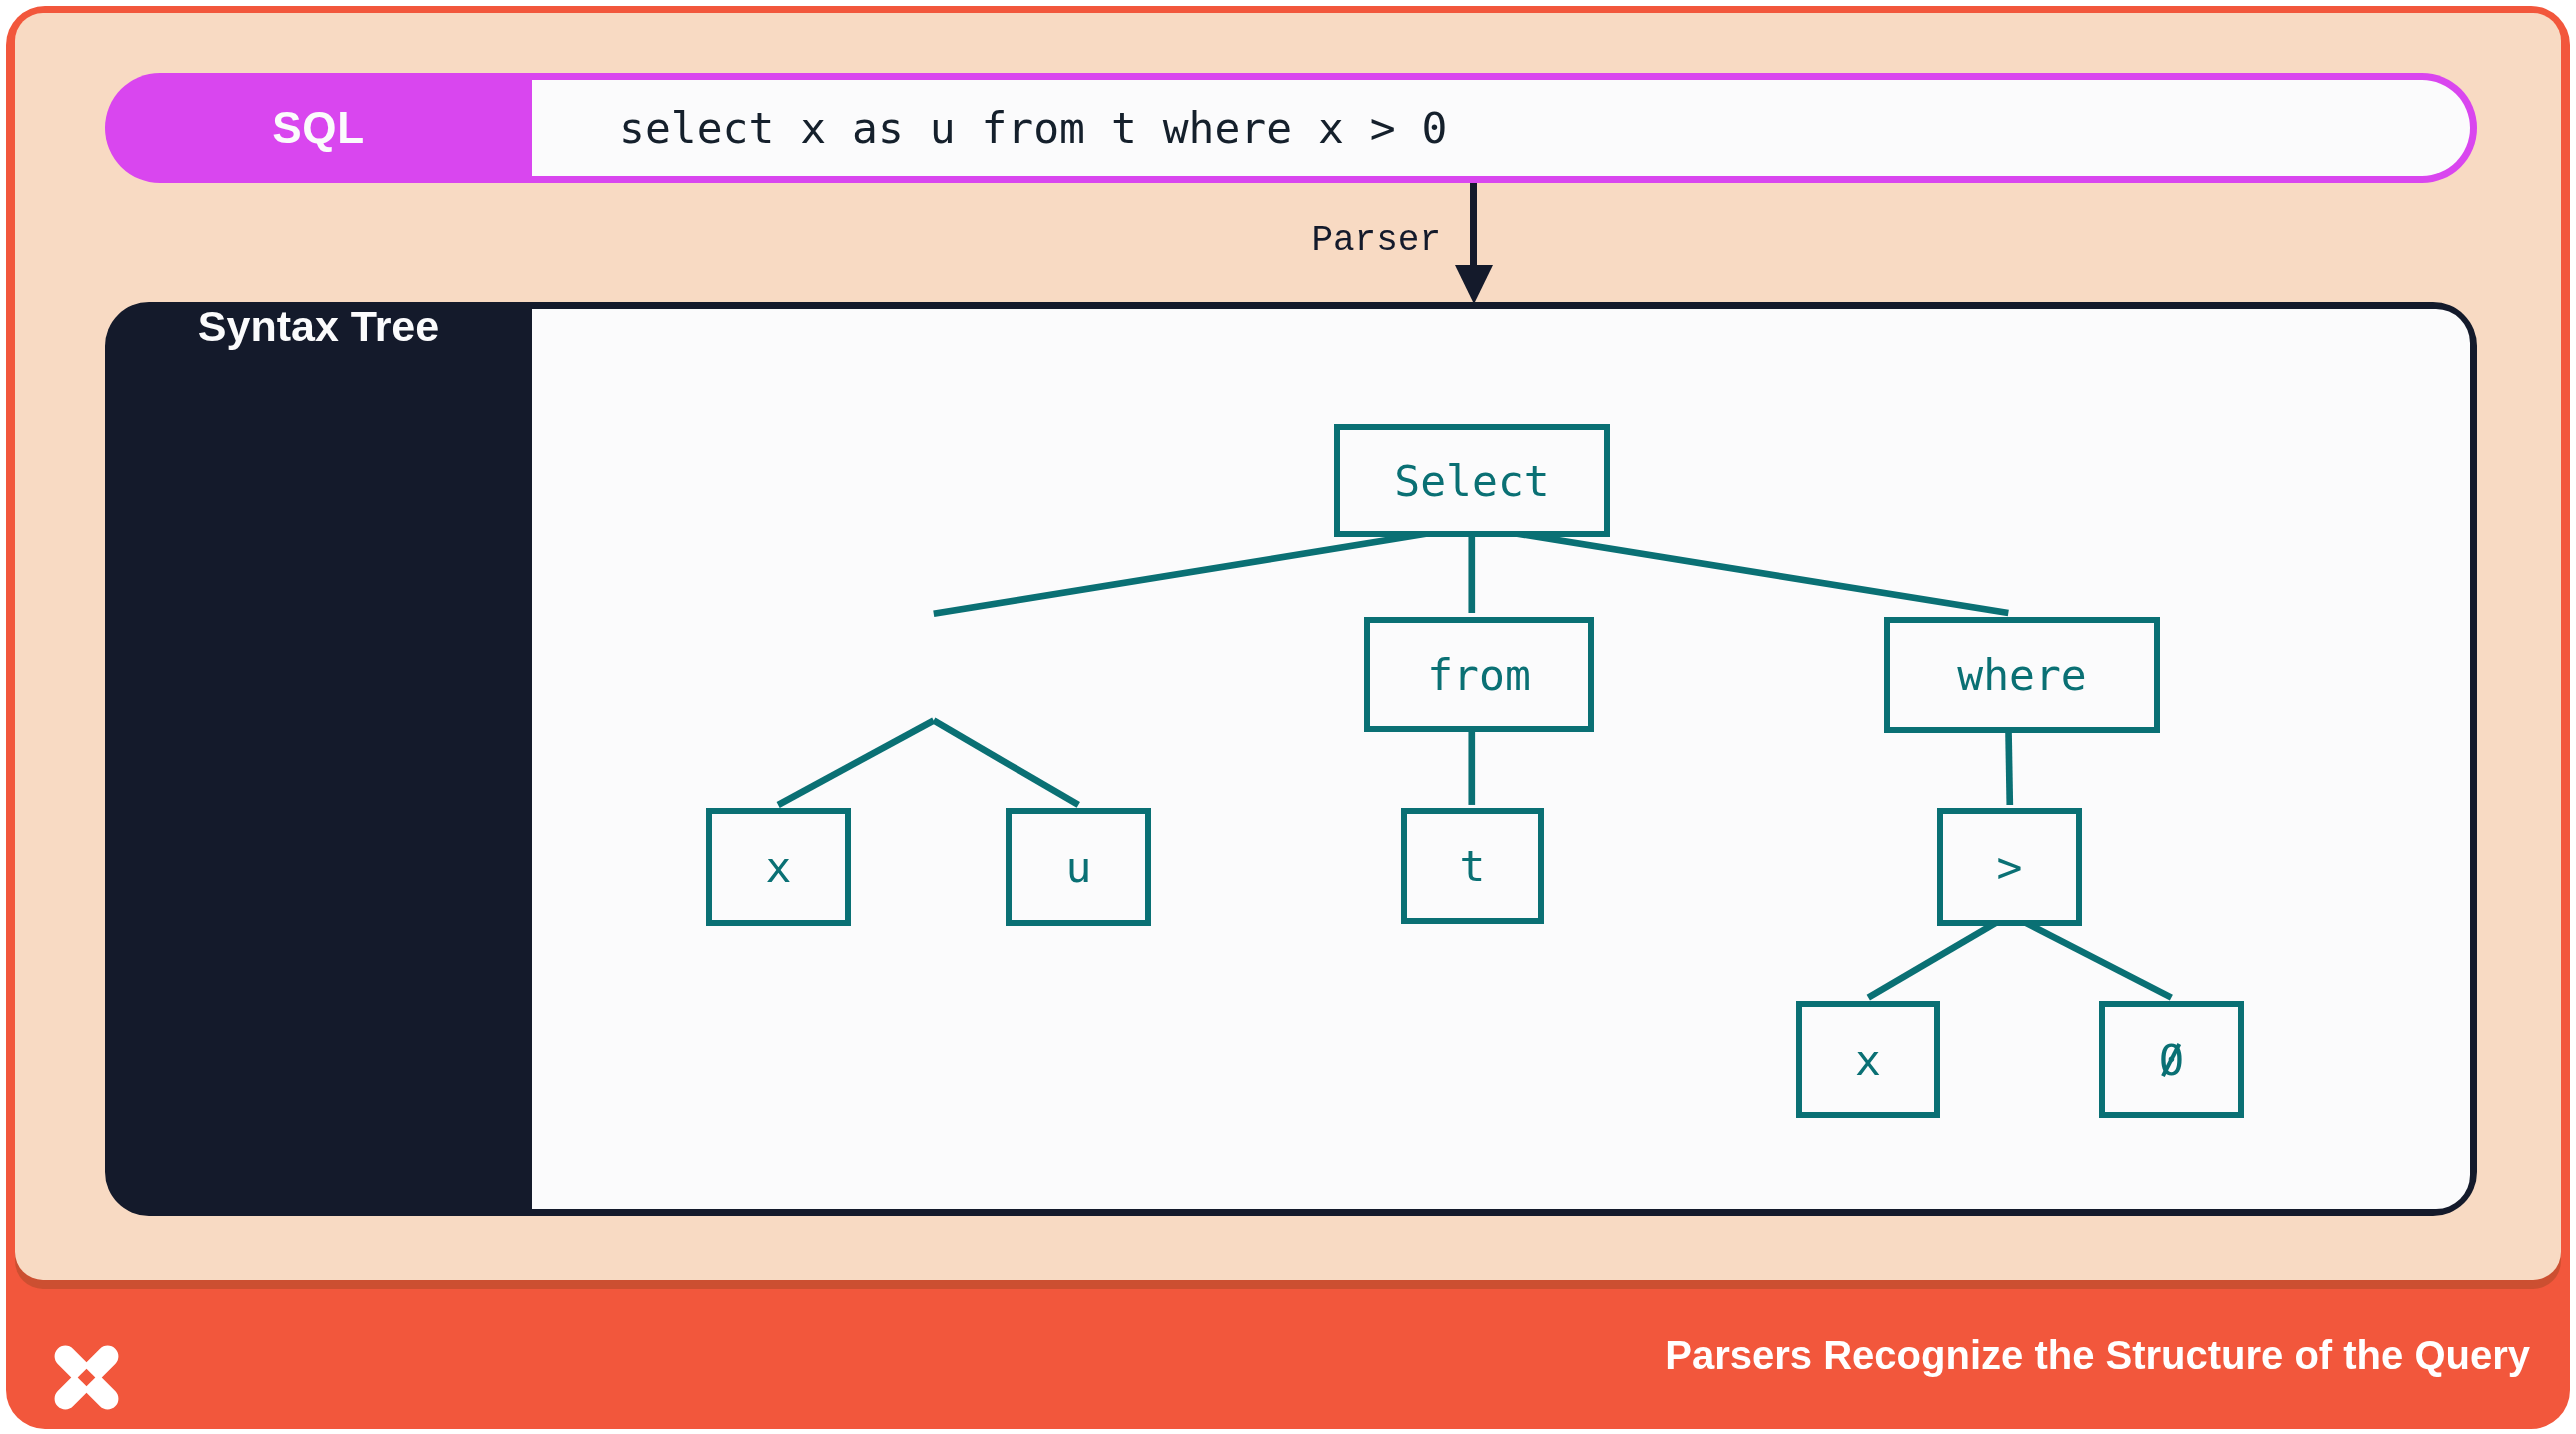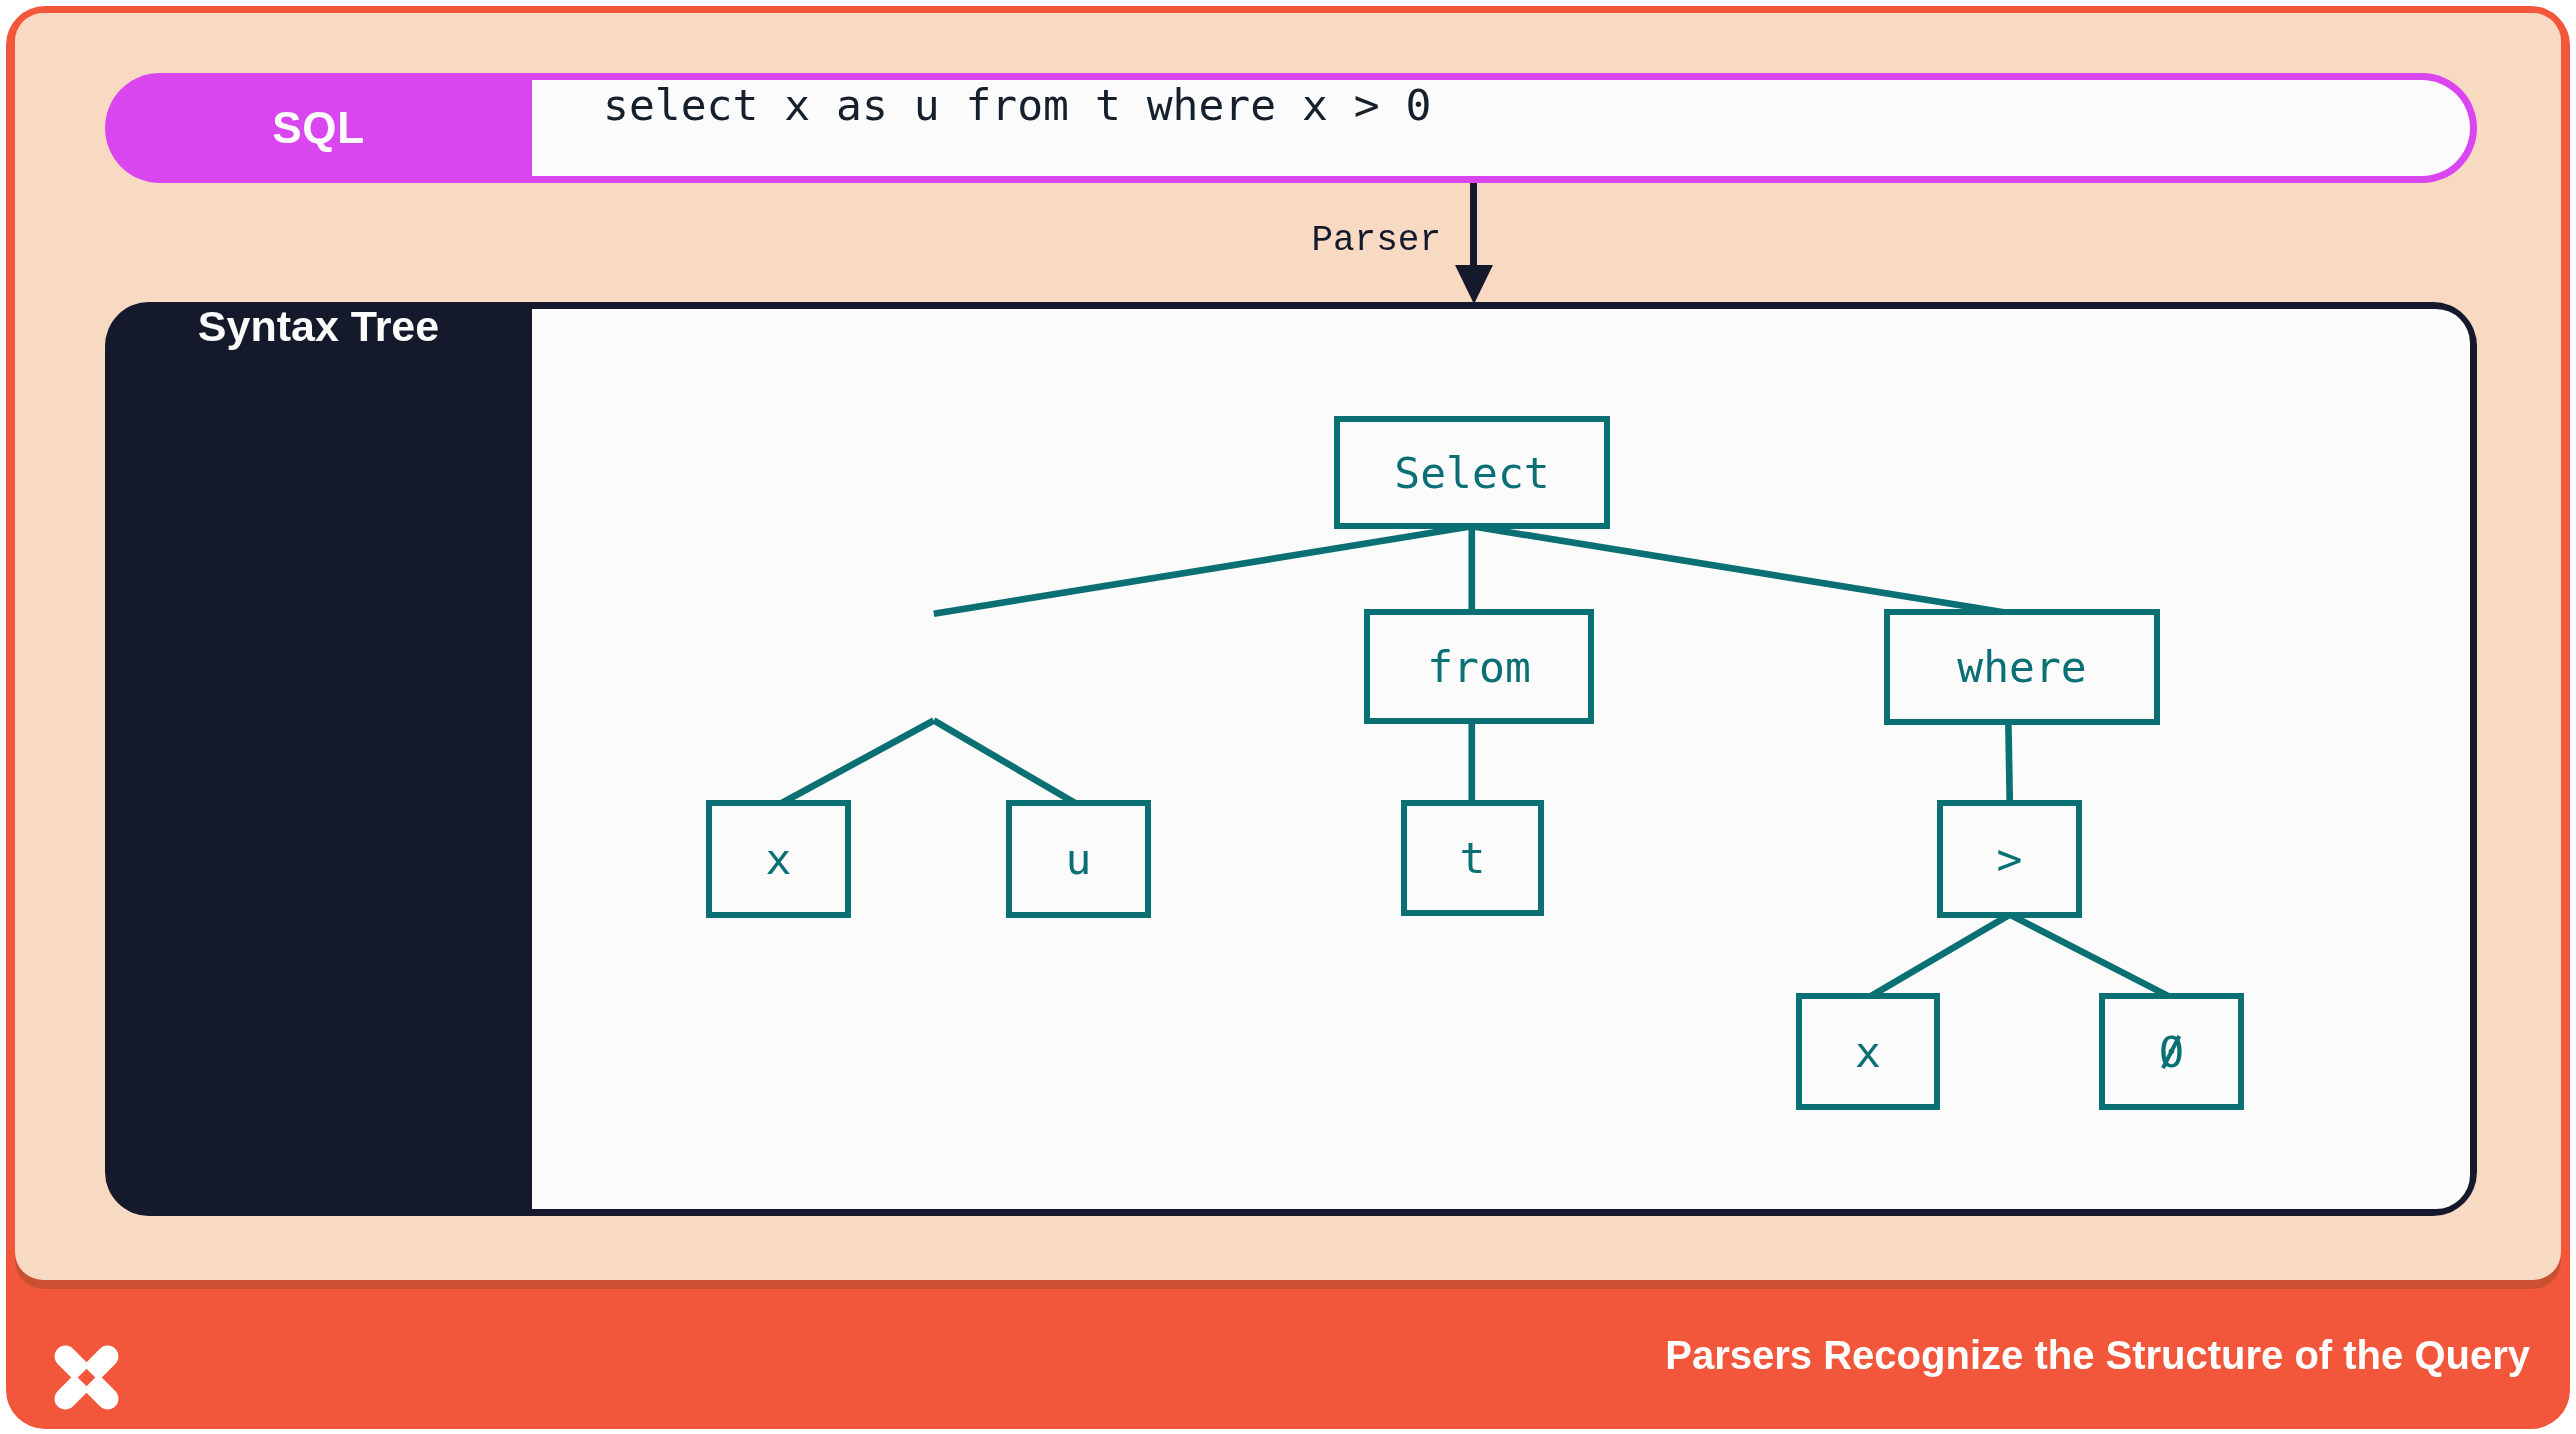--- a/index.html
+++ b/index.html
@@ -11,21 +11,21 @@
   .panel{position:absolute;left:15px;top:13.3px;width:2546px;height:1267px;background:#F8DAC3;
          border-radius:28px;box-shadow:0 9px 0 rgba(158,70,36,0.45);}
 
   
   .sql-pill{position:absolute;left:105px;top:73px;width:2372px;height:110px;background:#d946ef;
             border-radius:55px;}
   .sql-pill .label-zone{position:absolute;left:0;top:0;width:427px;height:100%;display:flex;
             align-items:center;justify-content:center;}
   .pill-label{color:#FBFBFC;font-weight:bold;font-size:44px;letter-spacing:0.7px;}
   .sql-pill .query-zone{position:absolute;left:427px;top:6.7px;right:6.7px;bottom:6.7px;background:#FBFBFC;
-            border-radius:0 49px 49px 0;display:flex;align-items:flex-start;}
+            border-radius:0 49px 49px 0;display:flex;align-items:center;padding-left:16px;}
   .query-text{font-family:"DejaVu Sans Mono",monospace;font-size:43px;color:#15202C;padding-left:71px;white-space:pre;}
 
   
   .parser-label{position:absolute;right:1135px;top:219px;height:44px;line-height:44px;
             font-family:Liberation Mono, monospace;font-size:36px;color:#141A2B;}
   .arrow-shaft{position:absolute;left:1470px;top:183px;width:6.7px;height:85px;background:#141A2B;}
   .arrow-head{position:absolute;left:1455px;top:265px;width:0;height:0;
             border-left:19px solid transparent;border-right:19px solid transparent;
             border-top:39px solid #141A2B;}
 
@@ -33,21 +33,21 @@
   .tree-box{position:absolute;left:105px;top:302px;width:2372px;height:914px;background:#141A2B;
             border-radius:44px;}
   .tree-box .label-zone{position:absolute;left:0;top:0;width:427px;height:100%;display:flex;
             align-items:flex-start;justify-content:center;}
   .tree-label{color:#FBFBFC;font-weight:bold;font-size:43px;}
   .tree-canvas{position:absolute;left:427px;top:7.4px;right:7.4px;bottom:7.4px;background:#FBFBFC;
             border-radius:0 34px 34px 0;}
 
   
   .node{position:absolute;background:#FBFBFC;border:6.7px solid #0A7074;box-sizing:border-box;
-        display:flex;align-items:center;justify-content:center;}
+        display:flex;align-items:center;justify-content:center;margin-top:8px;}
   .node span{font-family:"DejaVu Sans Mono",monospace;font-size:43px;color:#0A7074;}
   .connectors{position:absolute;left:0;top:0;width:2576px;height:1435px;pointer-events:none;}
 
   .zero-wrap{position:relative;display:flex;align-items:center;justify-content:center;}
   .zero-slash{position:absolute;left:50%;top:50%;width:3.7px;height:36px;background:#0A7074;
         transform:translate(-50%,-50%) rotate(27deg);}
 
   
   .footer{position:absolute;left:6px;right:6px;top:1281px;bottom:6px;}
   .footer-title{position:absolute;right:40px;top:0;height:148px;display:flex;align-items:center;

